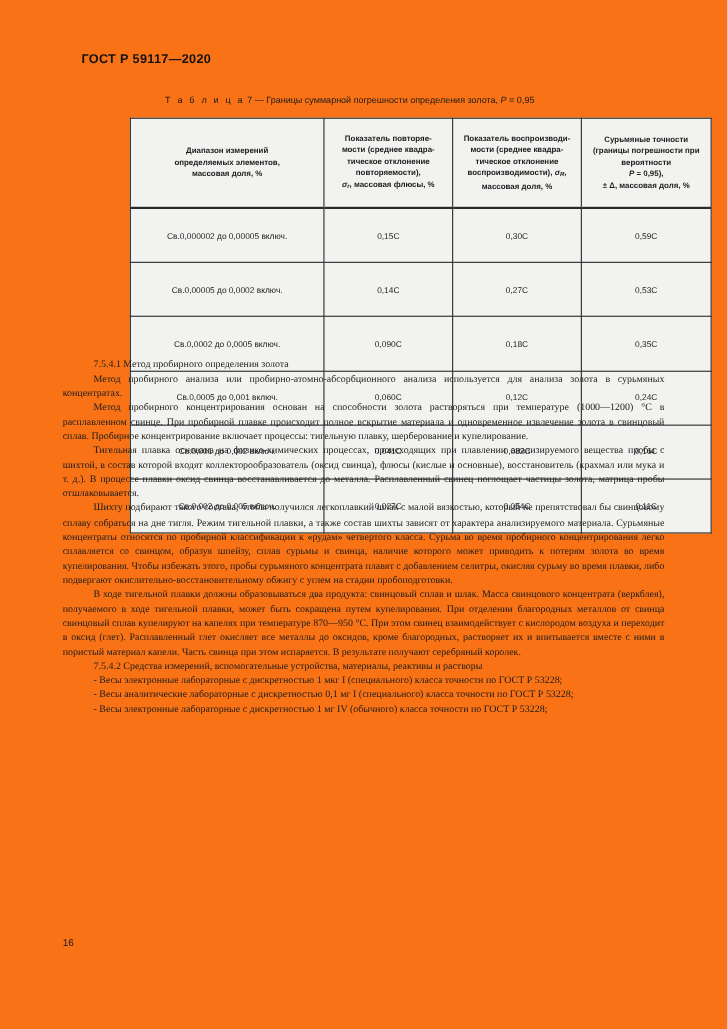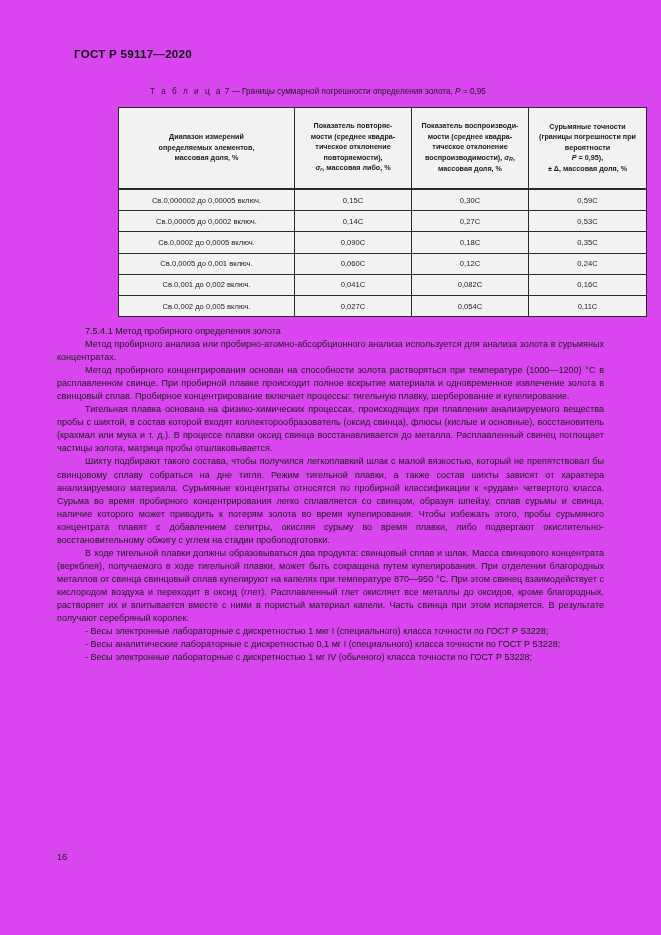--- a/index.html
+++ b/index.html
@@ -13,21 +13,21 @@
     font-family: "Liberation Sans", sans-serif;
     color: #1b1b1b;
     position: relative;
     overflow: hidden;
   }
   .page {
     position: absolute;
     left: 0; top: 0;
     width: 661px;
     height: 935px;
-    background: #d946ef;
+    background: #f97316;
   }
   .header {
     position: absolute;
     left: 74px;
     top: 48px;
     font-size: 11.5px;
     font-weight: bold;
     letter-spacing: 0.3px;
     color: #121212;
   }
@@ -55,21 +55,21 @@
     background: #f2f2f0;
     table-layout: fixed;
   }
   table.data th, table.data td {
     border: 1px solid #2a2a2a;
     text-align: center;
     vertical-align: middle;
     font-size: 7.2px;
     line-height: 1.45;
     color: #1b1b1b;
-    padding: 2px 3px;
+    padding: 16px 3px;
   }
   table.data th {
     font-weight: bold;
     height: 72px;
     padding: 4px 6px;
   }
   table.data td {
     height: 16.2px;
     font-size: 7.6px;
   }
@@ -139,21 +139,21 @@
         <th>
           <span>Диапазон измерений</span><br>
           <span>определяемых элементов,</span><br>
           <span>массовая доля, %</span>
         </th>
         <th>
           <span>Показатель повторяе-</span><br>
           <span>мости (среднее квадра-</span><br>
           <span>тическое отклонение</span><br>
           <span>повторяемости),</span><br>
-          <span class="ital">σ<span class="sub ital">r</span></span><span>, массовая либо, %</span>
+          <span class="ital">σ<span class="sub ital">r</span></span><span>, массовая флюсы, %</span>
         </th>
         <th>
           <span>Показатель воспроизводи-</span><br>
           <span>мости (среднее квадра-</span><br>
           <span>тическое отклонение</span><br>
           <span>воспроизводимости), </span><span class="ital">σ<span class="sub ital">R</span></span><span>,</span><br>
           <span>массовая доля, %</span>
         </th>
         <th>
           <span>Сурьмяные точности</span><br>
@@ -197,27 +197,28 @@
       </tr>
       <tr>
         <td class="range">Св.0,002 до 0,005 включ.</td>
         <td>0,027C</td>
         <td>0,054C</td>
         <td>0,11C</td>
       </tr>
     </tbody>
   </table>
 
-  <div class="body-text" style="top:325px;">
+  <div class="body-text" style="top:325px;font-family:Liberation Serif, serif;">
     <p>7.5.4.1 Метод пробирного определения золота</p>
     <p>Метод пробирного анализа или пробирно-атомно-абсорбционного анализа используется для анализа золота в сурьмяных концентратах.</p>
     <p>Метод пробирного концентрирования основан на способности золота растворяться при температуре (1000—1200) °С в расплавленном свинце. При пробирной плавке происходит полное вскрытие материала и одновременное извлечение золота в свинцовый сплав. Пробирное концентрирование включает процессы: тигельную плавку, шерберование и купелирование.</p>
     <p>Тигельная плавка основана на физико-химических процессах, происходящих при плавлении анализируемого вещества пробы с шихтой, в состав которой входят коллекторообразователь (оксид свинца), флюсы (кислые и основные), восстановитель (крахмал или мука и т. д.). В процессе плавки оксид свинца восстанавливается до металла. Расплавленный свинец поглощает частицы золота, матрица пробы отшлаковывается.</p>
     <p>Шихту подбирают такого состава, чтобы получился легкоплавкий шлак с малой вязкостью, который не препятствовал бы свинцовому сплаву собраться на дне тигля. Режим тигельной плавки, а также состав шихты зависят от характера анализируемого материала. Сурьмяные концентраты относятся по пробирной классификации к «рудам» четвертого класса. Сурьма во время пробирного концентрирования легко сплавляется со свинцом, образуя шпейзу, сплав сурьмы и свинца, наличие которого может приводить к потерям золота во время купелирования. Чтобы избежать этого, пробы сурьмяного концентрата плавят с добавлением селитры, окисляя сурьму во время плавки, либо подвергают окислительно-восстановительному обжигу с углем на стадии пробоподготовки.</p>
     <p>В ходе тигельной плавки должны образовываться два продукта: свинцовый сплав и шлак. Масса свинцового концентрата (веркблея), получаемого в ходе тигельной плавки, может быть сокращена путем купелирования. При отделении благородных металлов от свинца свинцовый сплав купелируют на капелях при температуре 870—950 °С. При этом свинец взаимодействует с кислородом воздуха и переходит в оксид (глет). Расплавленный глет окисляет все металлы до оксидов, кроме благородных, растворяет их и впитывается вместе с ними в пористый материал капели. Часть свинца при этом испаряется. В результате получают серебряный королек.</p>
+    <p>7.5.4.2 Средства измерений, вспомогательные устройства, материалы, реактивы и растворы</p>
     <p>- Весы электронные лабораторные с дискретностью 1 мкг I (специального) класса точности по ГОСТ Р 53228;</p>
     <p>- Весы аналитические лабораторные с дискретностью 0,1 мг I (специального) класса точности по ГОСТ Р 53228;</p>
     <p>- Весы электронные лабораторные с дискретностью 1 мг IV (обычного) класса точности по ГОСТ Р 53228;</p>
   </div>
 
   <div class="page-number">16</div>
 
 </div>
 
 </body></html>

